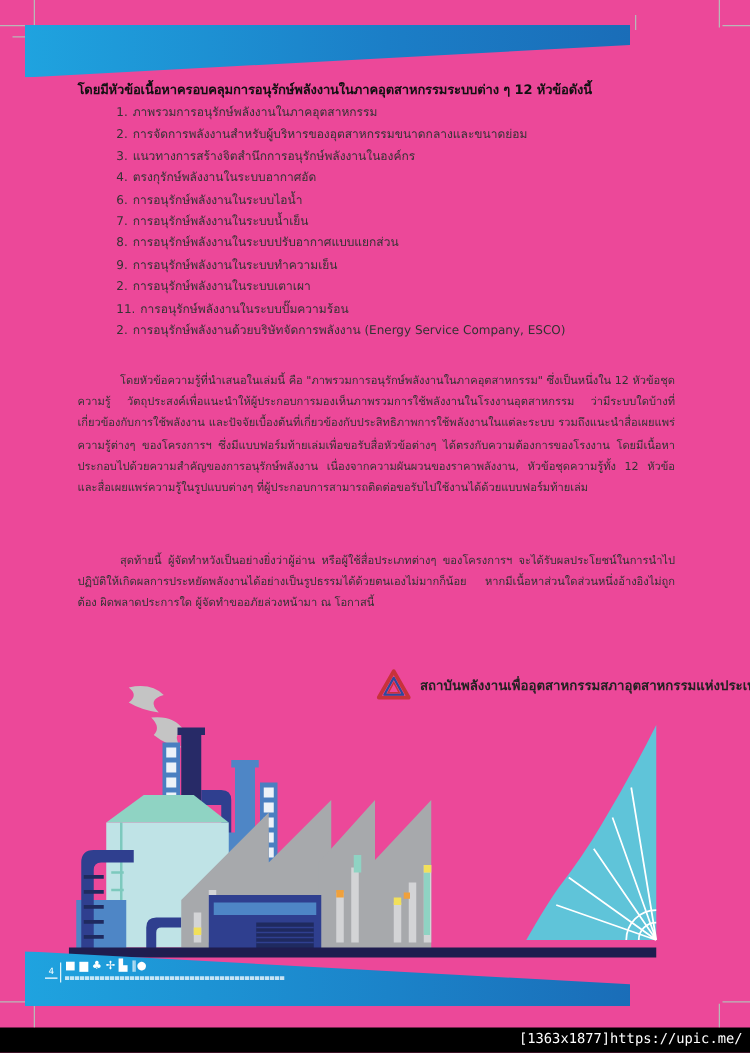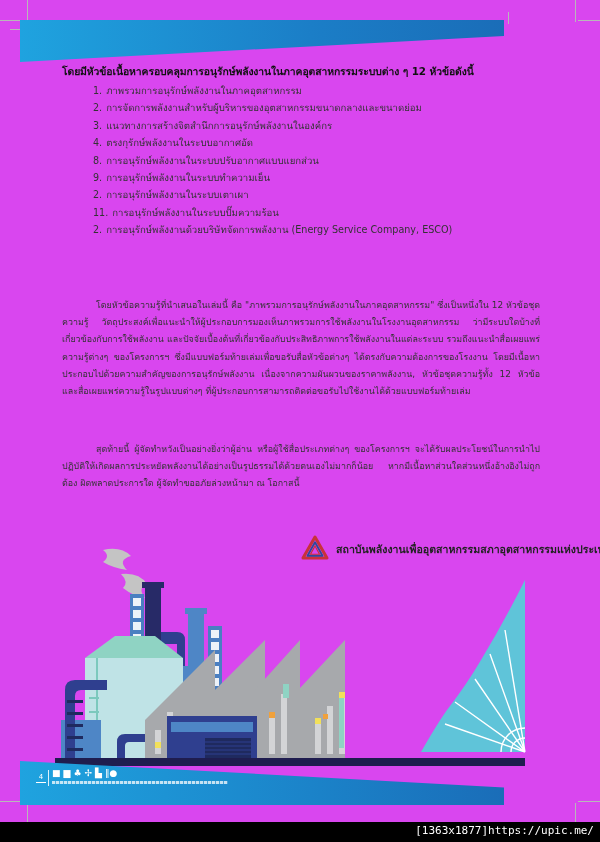--- a/index.html
+++ b/index.html
@@ -1,21 +1,21 @@
 <!DOCTYPE html>
 <html><head>
 <meta charset="utf-8">
 <style>
   * { margin: 0; padding: 0; box-sizing: border-box; }
   html, body { width: 600px; height: 842px; background: #000; overflow: hidden; }
   body { font-family: "DejaVu Sans", "Liberation Sans", sans-serif; position: relative; }
 
   .page {
     position: absolute; left: 0; top: 0; width: 600px; height: 822px;
-    background: #d946ef; overflow: hidden;
+    background: #ec4899; overflow: hidden;
   }
 
   
   .crop { position: absolute; background: #b8b8b8; }
 
   
   .top-banner {
     position: absolute; left: 20px; top: 20px; width: 484px; height: 42px;
     background: linear-gradient(90deg, #1fa3df 0%, #1b7ec7 60%, #1a6db8 100%);
     clip-path: polygon(0 0, 100% 0, 100% 38%, 0 100%);
@@ -94,20 +94,22 @@
 
   <div class="top-banner"></div>
 
   <div class="heading">โดยมีหัวข้อเนื้อหาครอบคลุมการอนุรักษ์พลังงานในภาคอุตสาหกรรมระบบต่าง ๆ 12 หัวข้อดังนี้</div>
 
   <ol class="topic-list">
     <li><span class="num">1.</span><span>ภาพรวมการอนุรักษ์พลังงานในภาคอุตสาหกรรม</span></li>
     <li><span class="num">2.</span><span>การจัดการพลังงานสำหรับผู้บริหารของอุตสาหกรรมขนาดกลางและขนาดย่อม</span></li>
     <li><span class="num">3.</span><span>แนวทางการสร้างจิตสำนึกการอนุรักษ์พลังงานในองค์กร</span></li>
     <li><span class="num">4.</span><span>ตรงกุรักษ์พลังงานในระบบอากาศอัด</span></li>
+    <li><span class="num">6.</span><span>การอนุรักษ์พลังงานในระบบไอน้ำ</span></li>
+    <li><span class="num">7.</span><span>การอนุรักษ์พลังงานในระบบน้ำเย็น</span></li>
     <li><span class="num">8.</span><span>การอนุรักษ์พลังงานในระบบปรับอากาศแบบแยกส่วน</span></li>
     <li><span class="num">9.</span><span>การอนุรักษ์พลังงานในระบบทำความเย็น</span></li>
     <li><span class="num">2.</span><span>การอนุรักษ์พลังงานในระบบเตาเผา</span></li>
     <li><span class="num">11.</span><span>การอนุรักษ์พลังงานในระบบปั๊มความร้อน</span></li>
     <li><span class="num">2.</span><span>การอนุรักษ์พลังงานด้วยบริษัทจัดการพลังงาน (Energy Service Company, ESCO)</span></li>
   </ol>
 
   <p class="para para1"><span class="indent"></span><span>โดยหัวข้อความรู้ที่นำเสนอในเล่มนี้ คือ "ภาพรวมการอนุรักษ์พลังงานในภาคอุตสาหกรรม" ซึ่งเป็นหนึ่งใน 12 หัวข้อชุดความรู้ วัตถุประสงค์เพื่อแนะนำให้ผู้ประกอบการมองเห็นภาพรวมการใช้พลังงานในโรงงานอุตสาหกรรม ว่ามีระบบใดบ้างที่เกี่ยวข้องกับการใช้พลังงาน และปัจจัยเบื้องต้นที่เกี่ยวข้องกับประสิทธิภาพการใช้พลังงานในแต่ละระบบ รวมถึงแนะนำสื่อเผยแพร่ความรู้ต่างๆ ของโครงการฯ ซึ่งมีแบบฟอร์มท้ายเล่มเพื่อขอรับสื่อหัวข้อต่างๆ ได้ตรงกับความต้องการของโรงงาน โดยมีเนื้อหาประกอบไปด้วยความสำคัญของการอนุรักษ์พลังงาน เนื่องจากความผันผวนของราคาพลังงาน, หัวข้อชุดความรู้ทั้ง 12 หัวข้อ และสื่อเผยแพร่ความรู้ในรูปแบบต่างๆ ที่ผู้ประกอบการสามารถติดต่อขอรับไปใช้งานได้ด้วยแบบฟอร์มท้ายเล่ม</span></p>
   <p class="para para2"><span class="indent"></span><span>สุดท้ายนี้ ผู้จัดทำหวังเป็นอย่างยิ่งว่าผู้อ่าน หรือผู้ใช้สื่อประเภทต่างๆ ของโครงการฯ จะได้รับผลประโยชน์ในการนำไปปฏิบัติให้เกิดผลการประหยัดพลังงานได้อย่างเป็นรูปธรรมได้ด้วยตนเองไม่มากก็น้อย หากมีเนื้อหาส่วนใดส่วนหนึ่งอ้างอิงไม่ถูกต้อง ผิดพลาดประการใด ผู้จัดทำขออภัยล่วงหน้ามา ณ โอกาสนี้</span></p>
 

